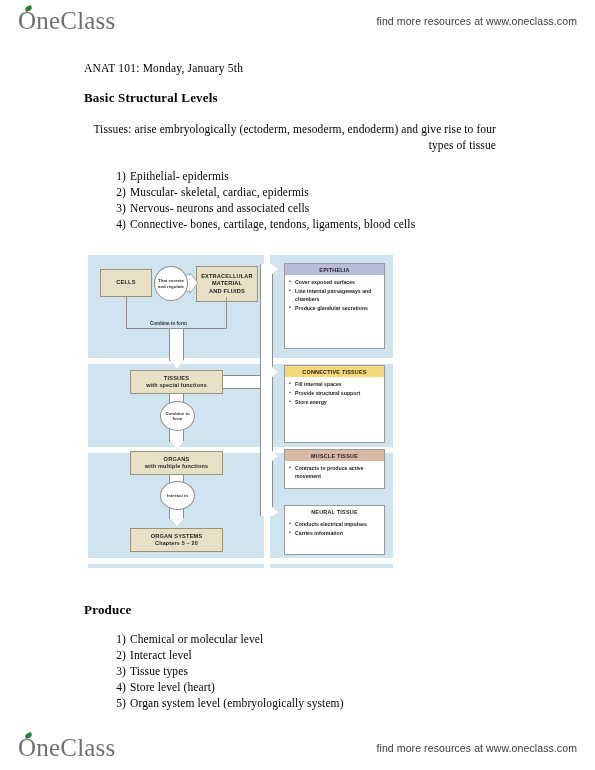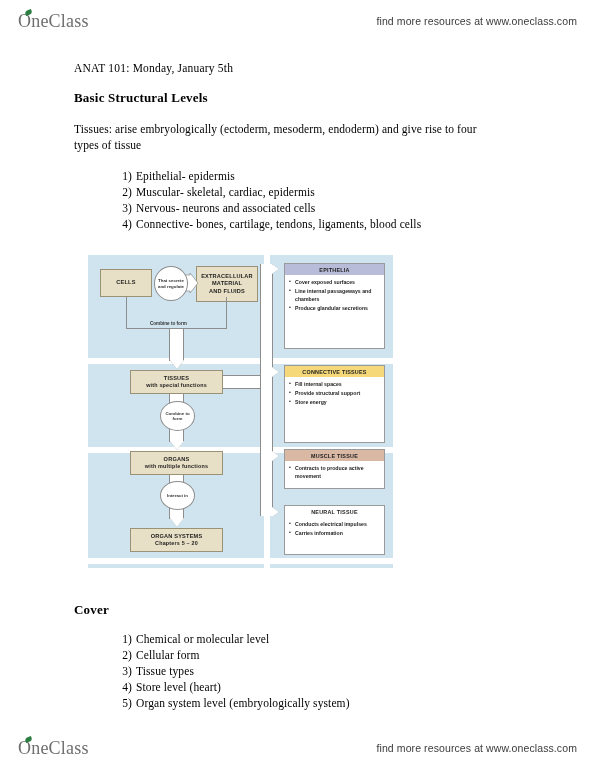--- a/index.html
+++ b/index.html
@@ -29,21 +29,21 @@
     box-sizing: border-box;
   }
   .brand-bar.header { top: 4px; }
   .brand-bar.footer { top: 731px; }
 
   .logo {
     display: flex;
     align-items: baseline;
     position: relative;
     font-family: "Liberation Serif", serif;
-    font-size: 18px;
+    font-size: 25px;
     letter-spacing: .2px;
     color: #6f6f6f;
     white-space: nowrap;
   }
   .logo .leaf {
     position: absolute;
     left: 7px;
     top: -1px;
     width: 7px;
     height: 5px;
@@ -55,55 +55,55 @@
     font-family: "Liberation Sans", sans-serif;
     font-size: 10.5px;
     color: #3b3b3b;
     letter-spacing: .1px;
     white-space: nowrap;
   }
 
   
   .doc {
     position: absolute;
-    left: 74px;
+    left: 84px;
     top: 62px;
     width: 430px;
   }
   .line-title {
     font-size: 11.5px;
     margin: 0 0 16px 0;
     letter-spacing: .2px;
   }
   .heading {
     font-size: 13px;
     font-weight: bold;
     margin: 0 0 15px 0;
     letter-spacing: .2px;
   }
   .para {
     font-size: 11.5px;
     margin: 0 0 14px 0;
     line-height: 1.42;
     letter-spacing: .1px;
     width: 412px;
+    text-align: right;
   }
   ol.num {
     margin: 0 0 14px 0;
     padding: 0 0 0 46px;
     list-style: none;
     counter-reset: li;
   }
   ol.num > li {
     font-size: 11.5px;
     line-height: 1.40;
     counter-increment: li;
     position: relative;
     letter-spacing: .1px;
-    margin-left: 16px;
   }
   ol.num > li::before {
     content: counter(li) ")";
     position: absolute;
     left: -24px;
     width: 20px;
     text-align: right;
   }
 
   
@@ -391,24 +391,24 @@
   <div class="panel" style="top:250px; height:50px;">
     <div class="phead" style="background:#ffffff;">NEURAL TISSUE</div>
     <ul>
       <li>Conducts electrical impulses</li>
       <li>Carries information</li>
     </ul>
   </div>
 </div>
 
 <div class="doc" style="top:602px;">
-  <p class="heading" style="margin-bottom:13px;">Cover</p>
+  <p class="heading" style="margin-bottom:13px;">Produce</p>
   <ol class="num">
     <li>Chemical or molecular level</li>
-    <li>Cellular form</li>
+    <li>Interact level</li>
     <li>Tissue types</li>
     <li>Store level (heart)</li>
     <li>Organ system level (embryologically system)</li>
   </ol>
 </div>
 
 <div class="brand-bar footer">
   <div class="logo">
     <span class="leaf"></span>
     <span>OneClass</span>

